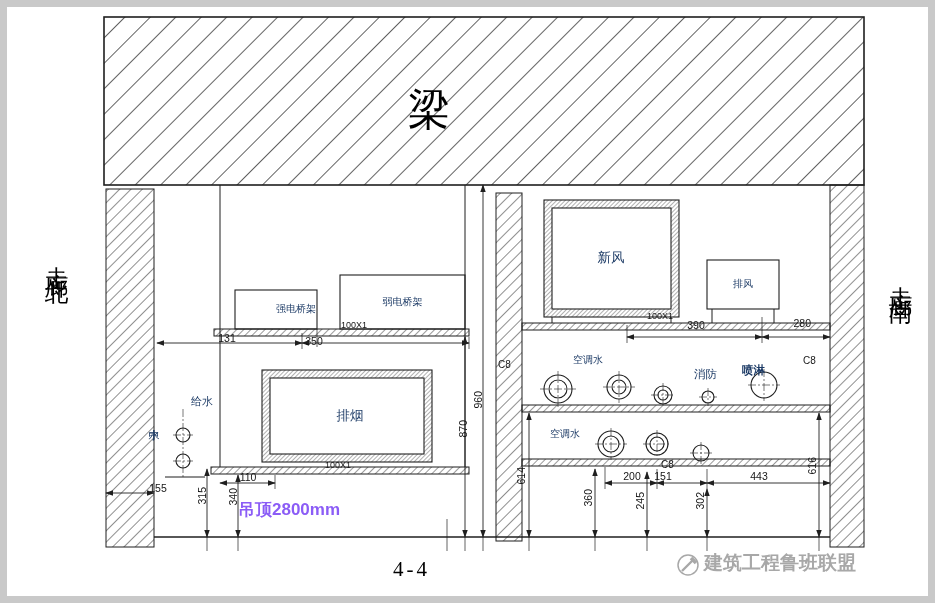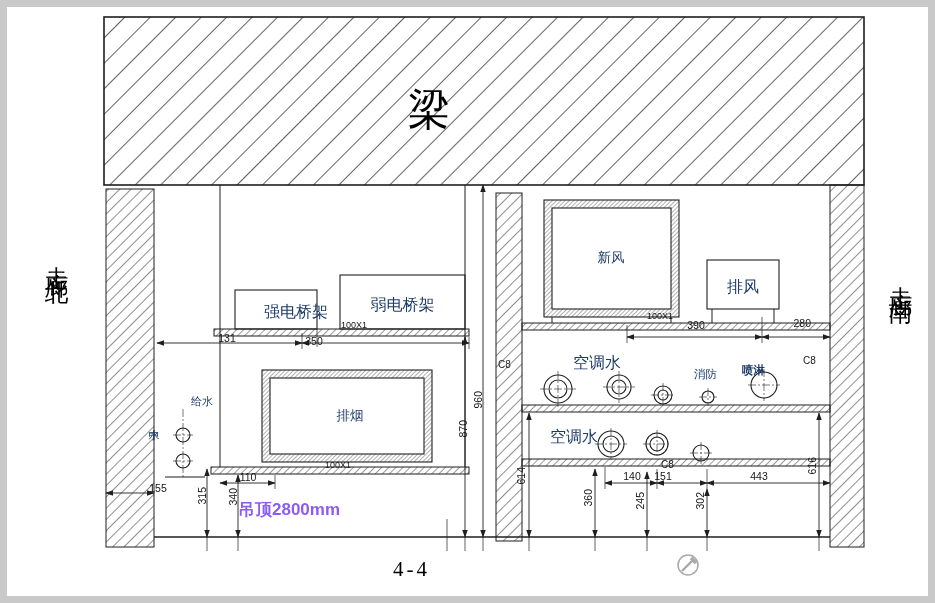--- a/index.html
+++ b/index.html
@@ -17,21 +17,21 @@
   .canvas > svg { position:absolute; left:0; top:0; }
   .lbl {
     position:absolute;
     white-space:nowrap;
     color:#151515;
     font-size:10.5px;
     line-height:1.1;
   }
   .ctr { text-align:center; }
   .rot { transform:rotate(-90deg); transform-origin:center center; }
-  .eq  { color:#1d3b66; font-size:16px; }
+  .eq  { color:#1d3b66; font-size:10px; }
   .big { color:#000; font-family:"Liberation Serif","DejaVu Serif",serif; }
   .vtext { writing-mode:vertical-rl; text-orientation:upright; }
   .sz { font-size:9px; }
 </style>
 </head>
 <body>
 
 <div class="canvas">
 
   <svg width="935" height="603" viewBox="0 0 935 603">
@@ -204,24 +204,25 @@
   <div class="lbl ctr rot" style="left:212px;top:484px;width:30px;">340</div>
   <div class="lbl" style="left:231px;top:494px;font-size:17px;font-weight:bold;color:#8b5cf6;">吊顶2800mm</div>
   <div class="lbl ctr rot" style="left:442px;top:416px;width:30px;">870</div>
   <div class="lbl ctr rot" style="left:457px;top:387px;width:30px;">960</div>
   <div class="lbl sz" style="left:640px;top:305px;">100X1</div>
   <div class="lbl ctr" style="left:674px;top:313px;width:30px;">390</div>
   <div class="lbl ctr" style="left:774px;top:311px;width:30px;text-align:right;">280</div>
   <div class="lbl" style="left:491px;top:352px;font-size:10px;">C8</div>
   <div class="lbl" style="left:796px;top:348px;font-size:10px;">C8</div>
   <div class="lbl" style="left:654px;top:452px;font-size:10px;">C8</div>
-  <div class="lbl ctr" style="left:610px;top:464px;width:30px;">140</div>
+  <div class="lbl ctr" style="left:610px;top:464px;width:30px;">200</div>
   <div class="lbl ctr" style="left:641px;top:464px;width:30px;">151</div>
   <div class="lbl ctr" style="left:737px;top:464px;width:30px;">443</div>
   <div class="lbl ctr rot" style="left:500px;top:463px;width:30px;">614</div>
   <div class="lbl ctr rot" style="left:791px;top:453px;width:30px;">616</div>
   <div class="lbl ctr rot" style="left:567px;top:485px;width:30px;">360</div>
   <div class="lbl ctr rot" style="left:619px;top:488px;width:30px;">245</div>
   <div class="lbl ctr rot" style="left:679px;top:488px;width:30px;">302</div>
 
   <div class="lbl big" style="left:386px;top:551px;font-size:21px;letter-spacing:3px;">4-4</div>
+  <div class="lbl" style="left:697px;top:546px;font-size:19px;font-weight:bold;color:#a8a8a8;">建筑工程鲁班联盟</div>
 
 </div>
 
 </body></html>

